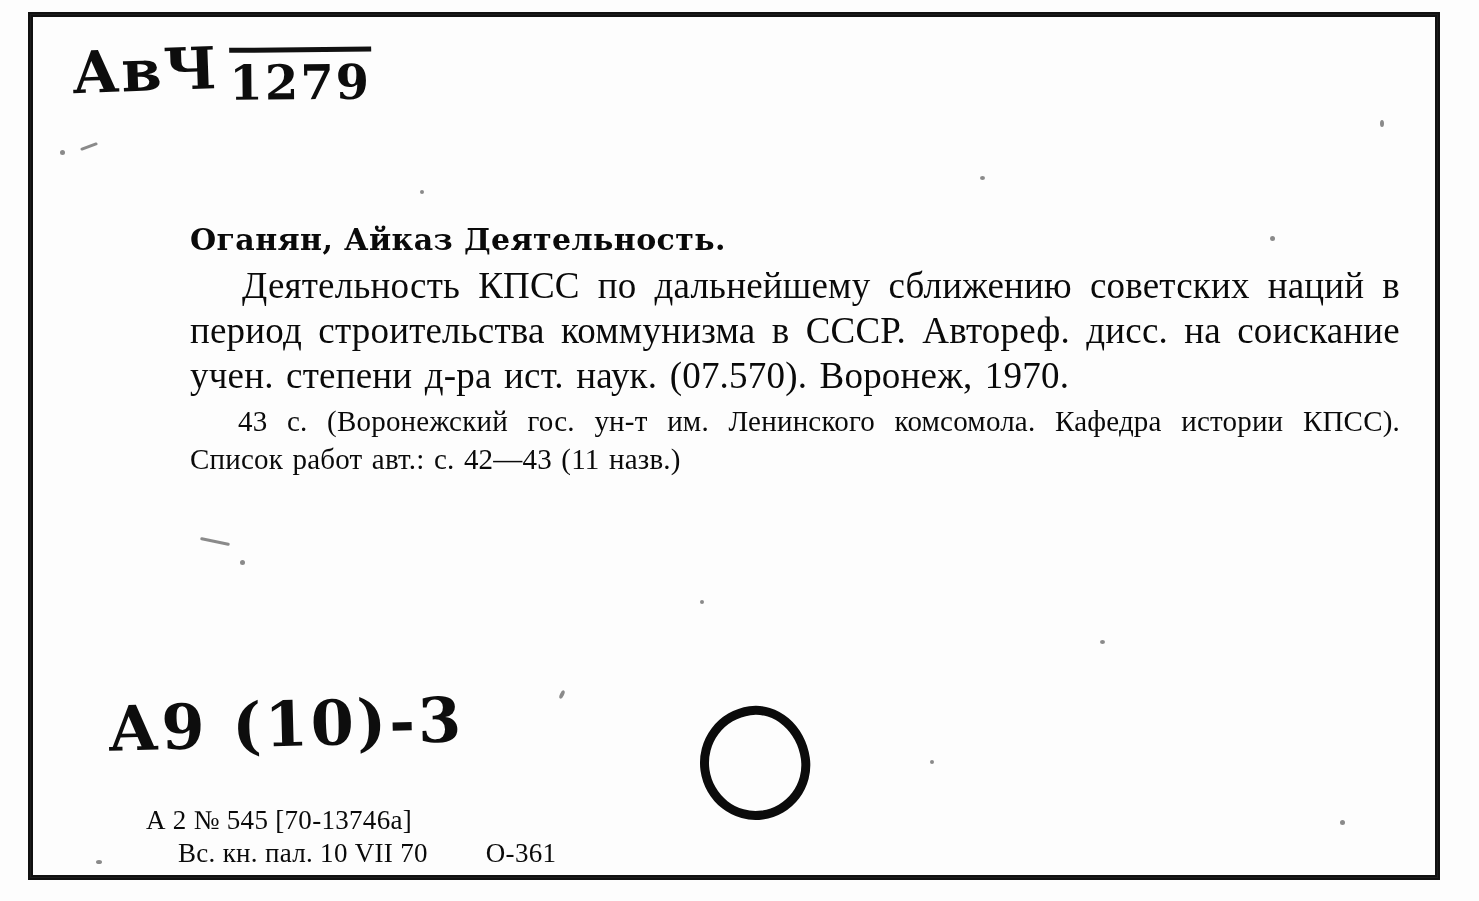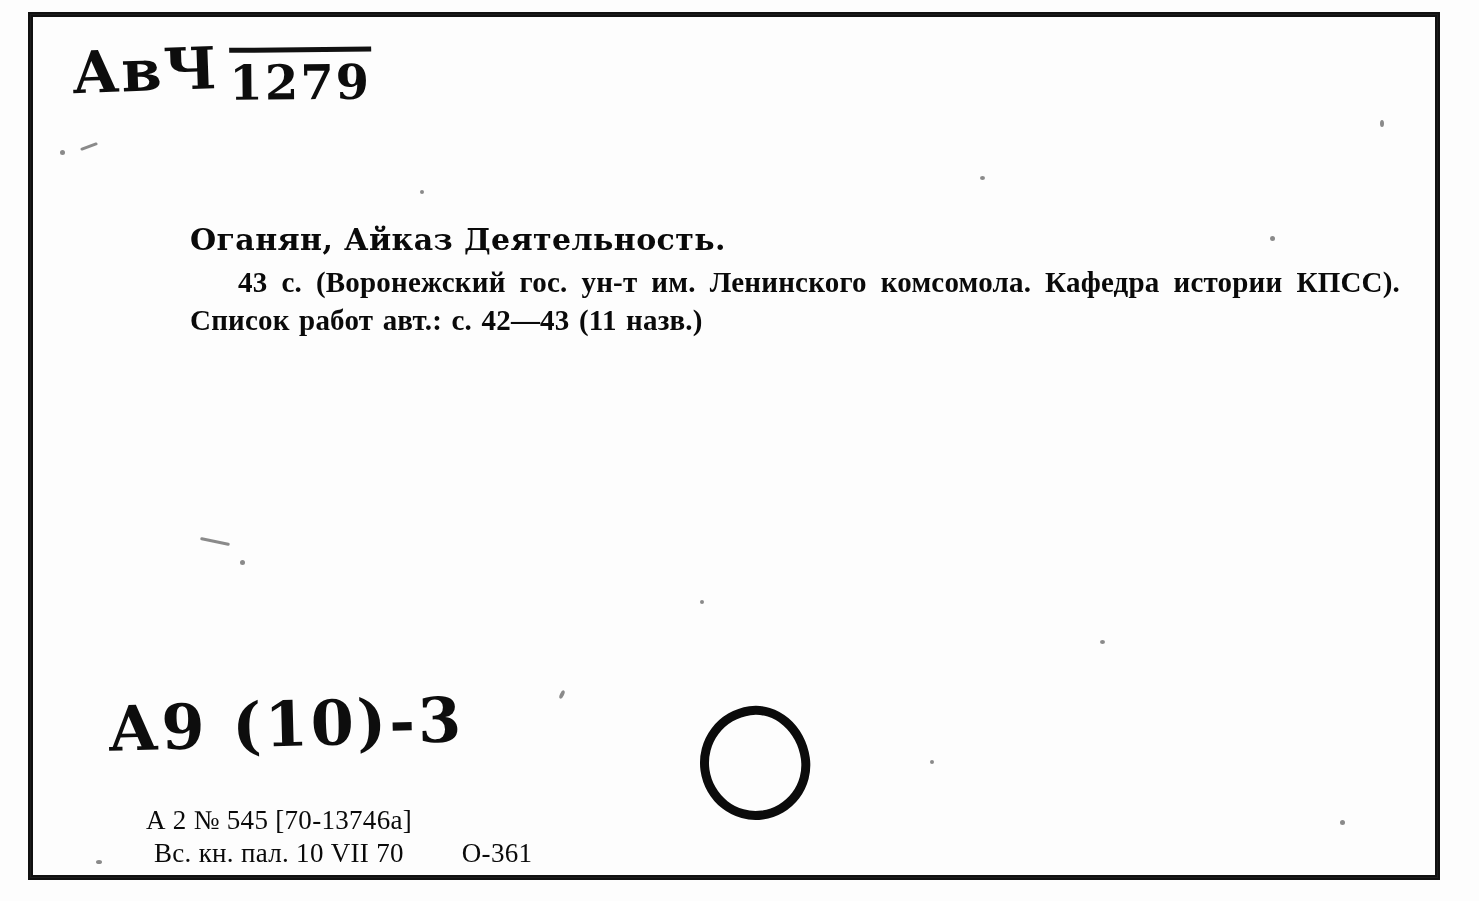--- a/index.html
+++ b/index.html
@@ -91,34 +91,34 @@
     margin-bottom: 4px;
     word-spacing: 3px;
   }
   #collation {
     font-size: 29px;
     line-height: 38px;
     text-align: justify;
     text-indent: 48px;
     letter-spacing: .2px;
     word-spacing: 2px;
-    font-weight: bold;
   }
 
   
   #footer {
     position: absolute;
     left: 146px;
     top: 804px;
     font-size: 27px;
     line-height: 33px;
     letter-spacing: .3px;
   }
   #footer .line2 {
     padding-left: 8px;
+    margin-left: 24px;
   }
   #footer .code {
     display: inline-block;
     margin-left: 58px;
   }
 
   
   #ink-circle {
     position: absolute;
     left: 700px;
@@ -144,20 +144,21 @@
 <div id="card">
 
   <div class="card-border"></div>
 
   <div class="hand" id="hand-top">
     <span>АвЧ</span><span class="num">1279</span>
   </div>
 
   <div id="biblio">
     <div id="author">Оганян, Айказ Деятельность.</div>
+    <div id="title">Деятельность КПСС по дальнейшему сближению советских наций в период строительства коммунизма в СССР. Автореф. дисс. на соискание учен. степени д-ра ист. наук. (07.570).    Воронеж, 1970.</div>
     <div id="collation">43 с. (Воронежский гос. ун-т им. Ленинского комсомола. Кафедра истории КПСС).    Список работ авт.: с. 42—43 (11 назв.)</div>
   </div>
 
   <div class="hand" id="hand-bottom">А9 (10)-3</div>
 
   <div id="ink-circle"></div>
 
   <div id="footer">
     <div class="line1">А 2 № 545 [70-13746а]</div>
     <div class="line2">

